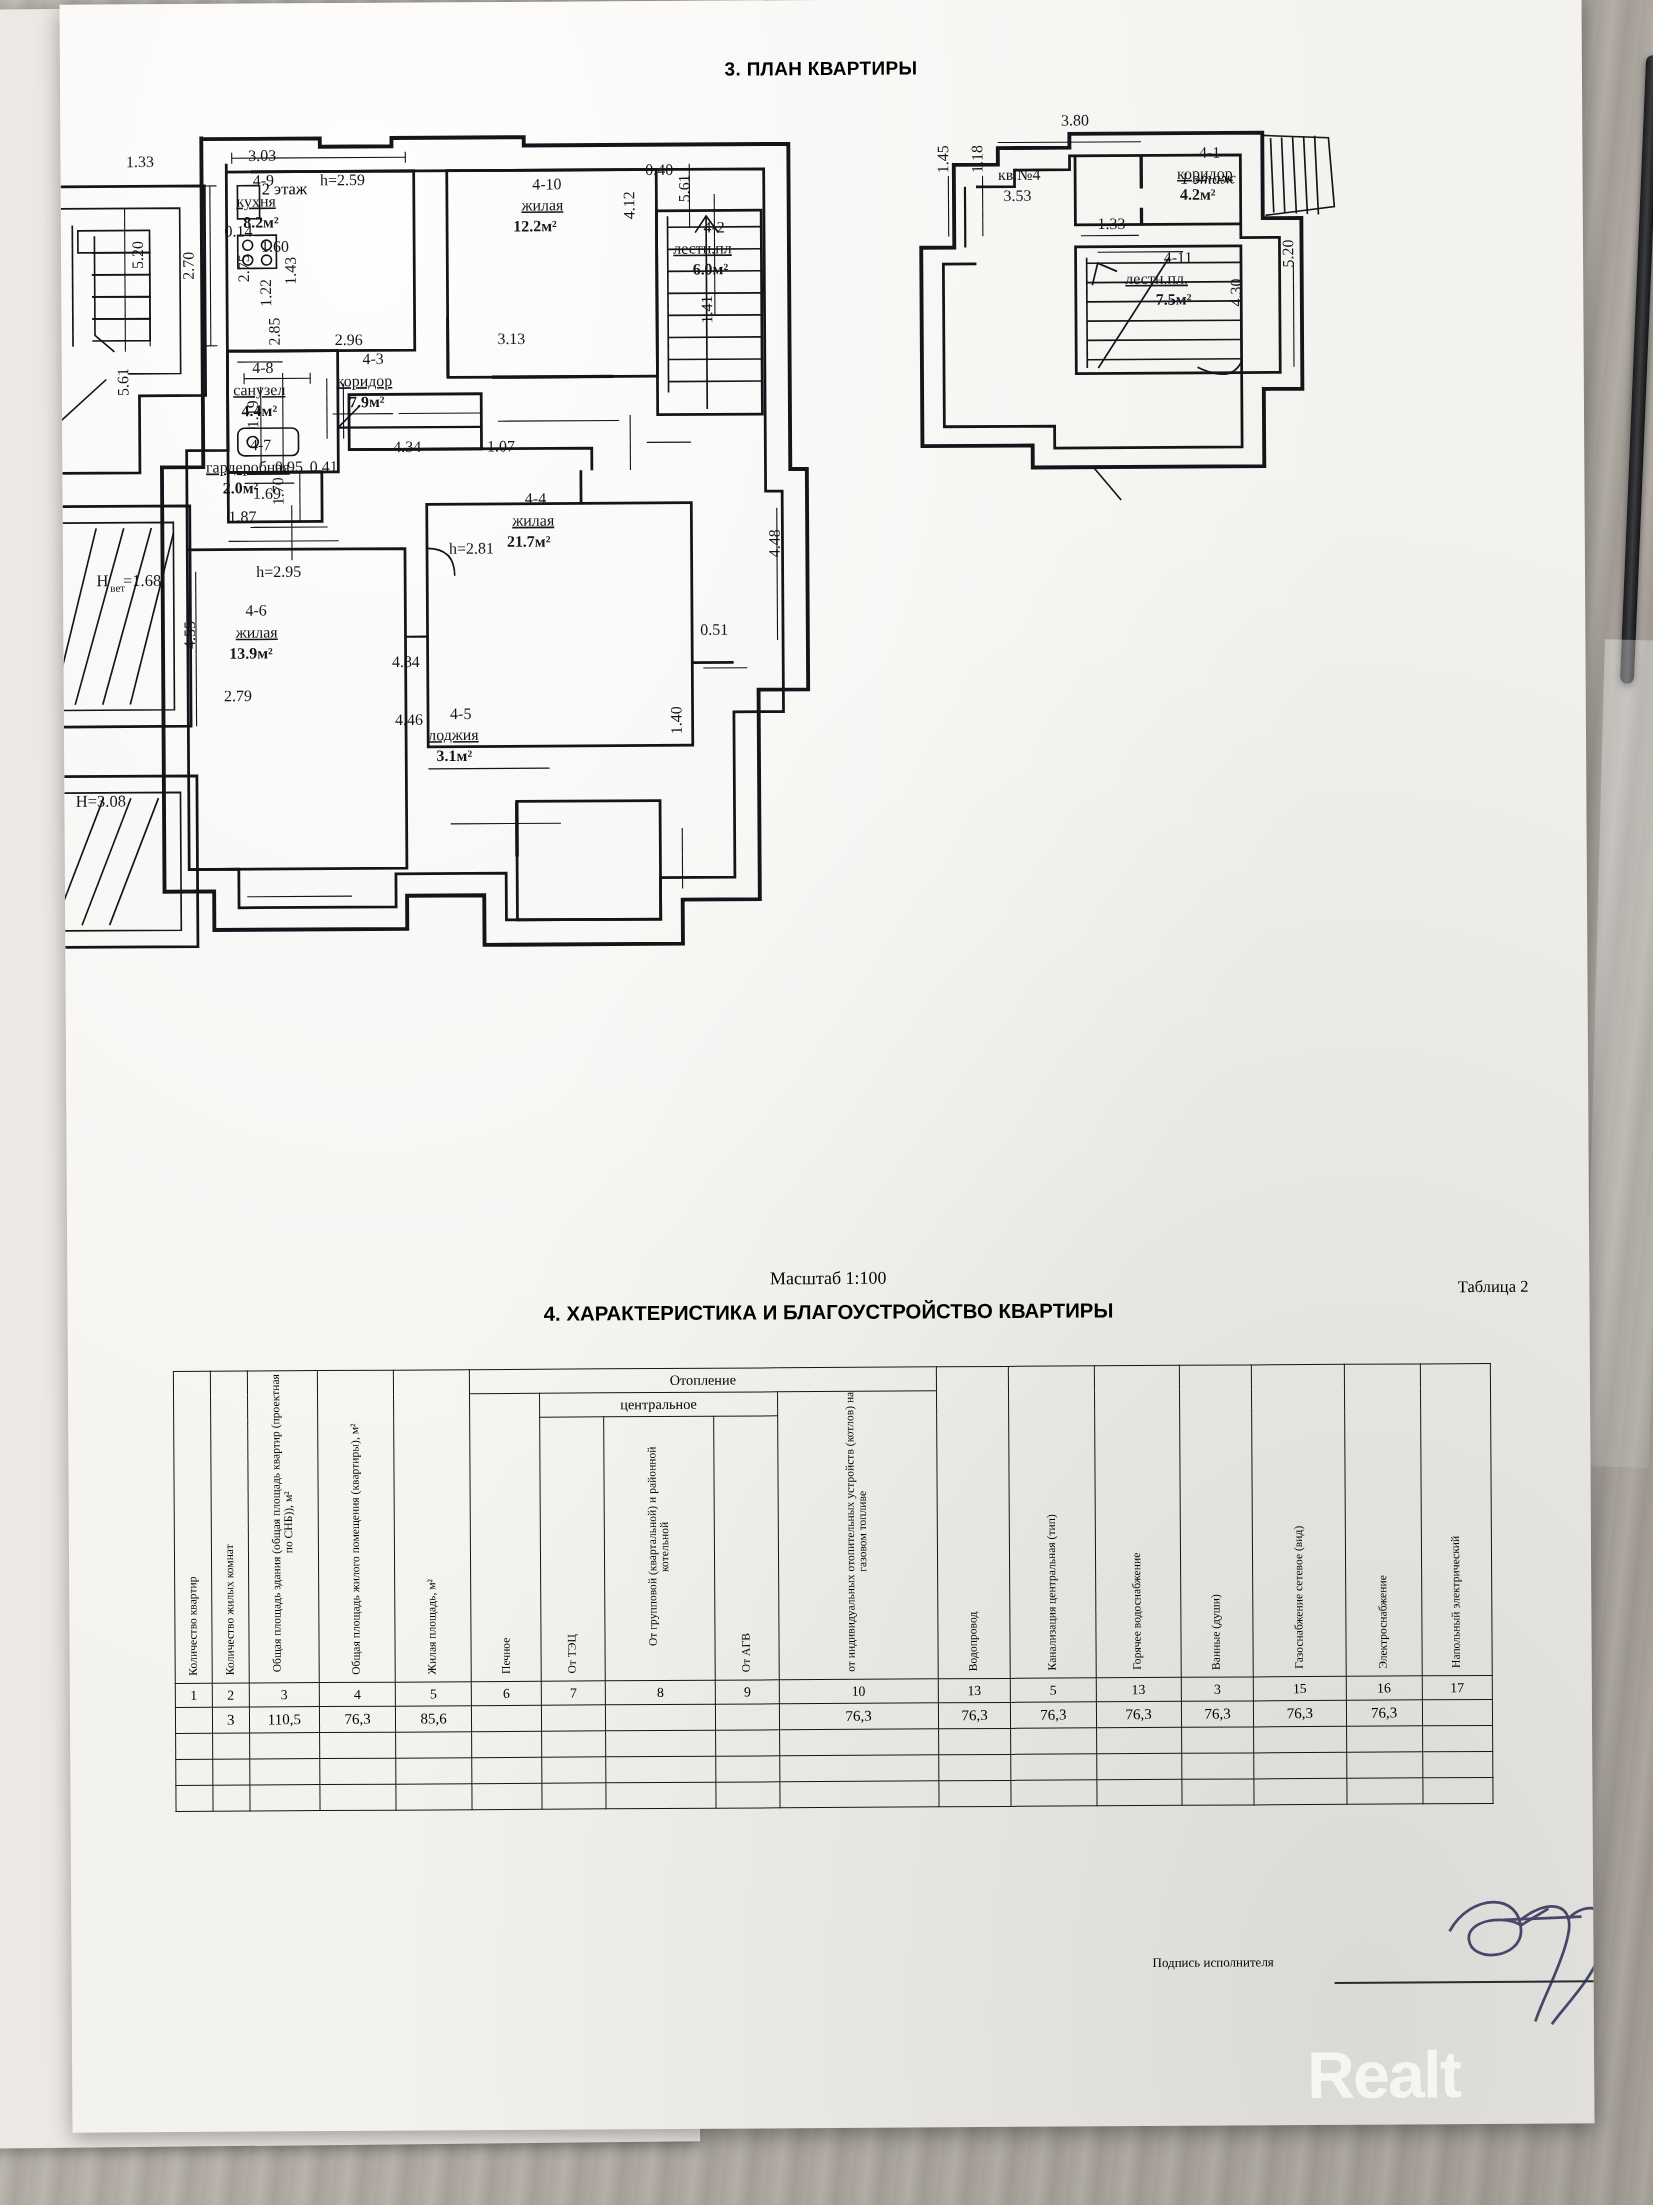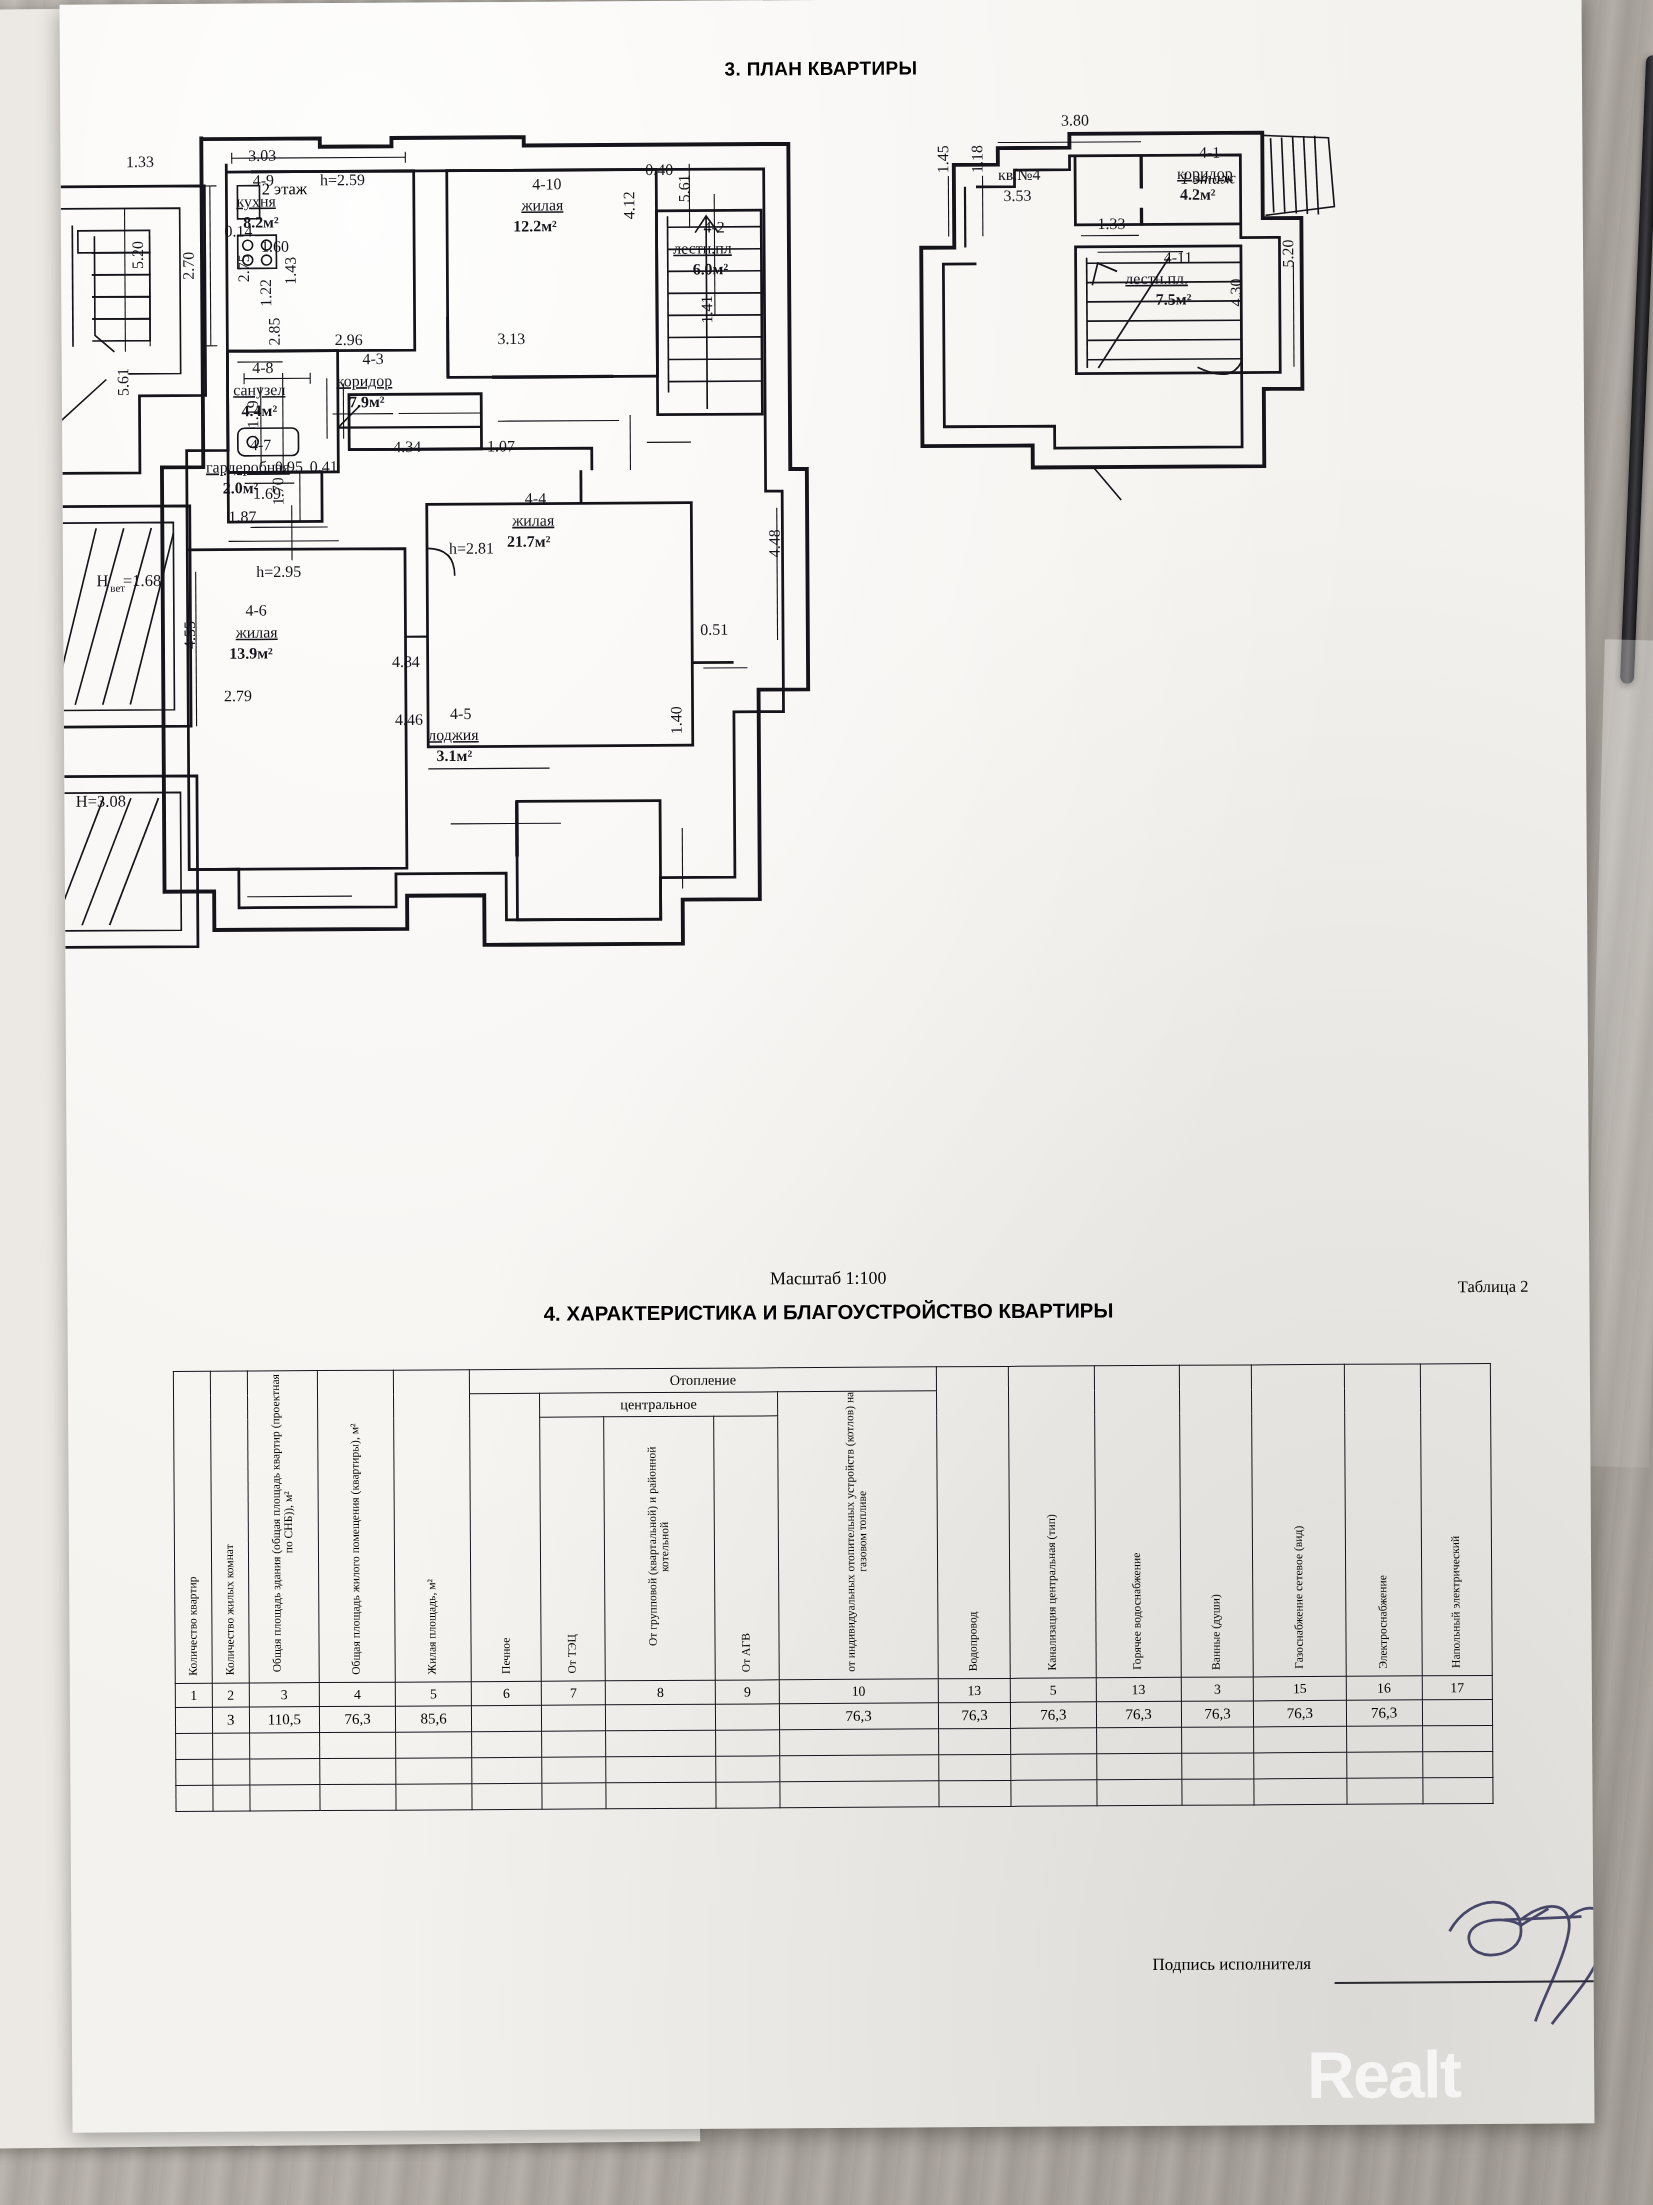--- a/index.html
+++ b/index.html
@@ -91,21 +91,21 @@
     writing-mode:vertical-rl;transform:rotate(180deg);
     white-space:normal;line-height:1.05;font-size:11.6px;
     padding:3.3px 1.1px;display:inline-block;
   }
   .hcell{height:259px;vertical-align:bottom;}
   .numrow td{height:23px;font-size:13.8px;}
   .datarow td{height:25px;font-size:15px;}
   .emptyrow td{height:25px;}
   .grp{height:23px;font-size:14.3px;}
   .sign{
-    position:absolute;left:1081px;top:1957px;font-size:17px;text-align:right;
+    position:absolute;left:1081px;top:1957px;font-size:13px;text-align:right;
   }
   .sign-line{
     position:absolute;left:1263px;top:1985px;width:309px;height:1.7px;background:#2a2a30;
   }
   .sig-svg{position:absolute;left:1367px;top:1891px;}
   .watermark{
     position:absolute;left:1235px;top:2040px;
     font-family:"Liberation Sans", sans-serif;
     font-size:66px;font-weight:bold;color:rgba(255,255,255,.72);
     letter-spacing:-1.7px;

